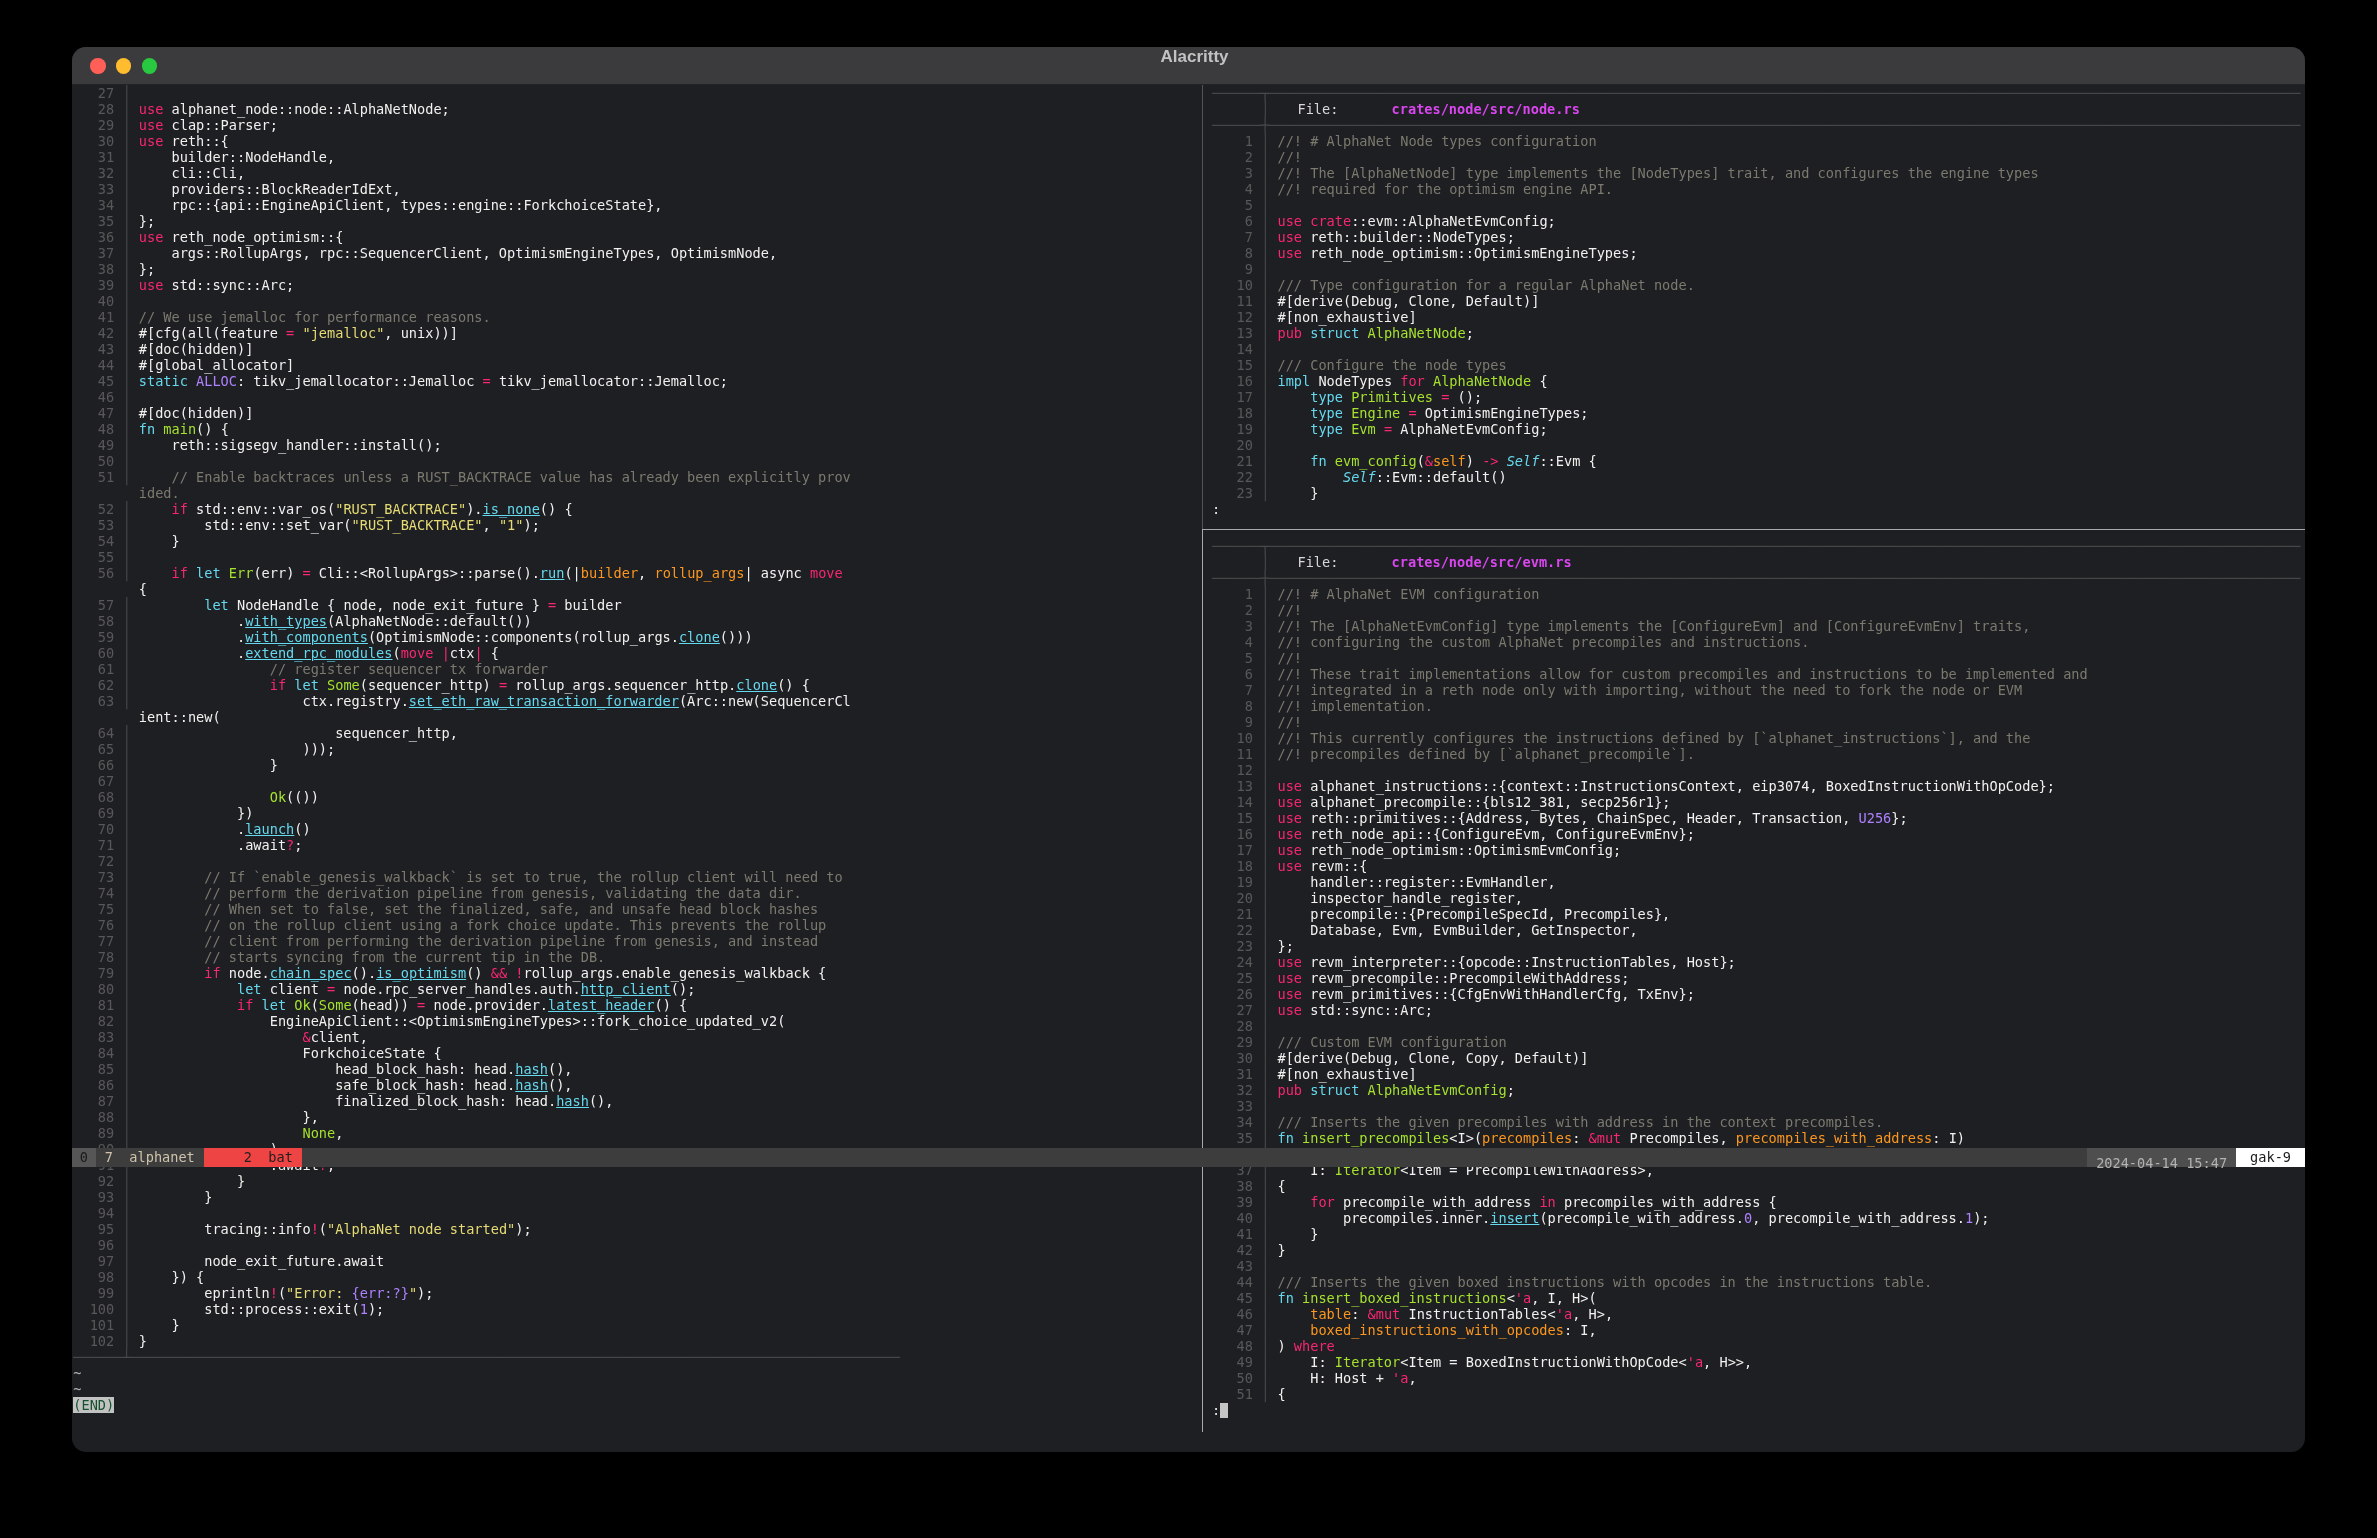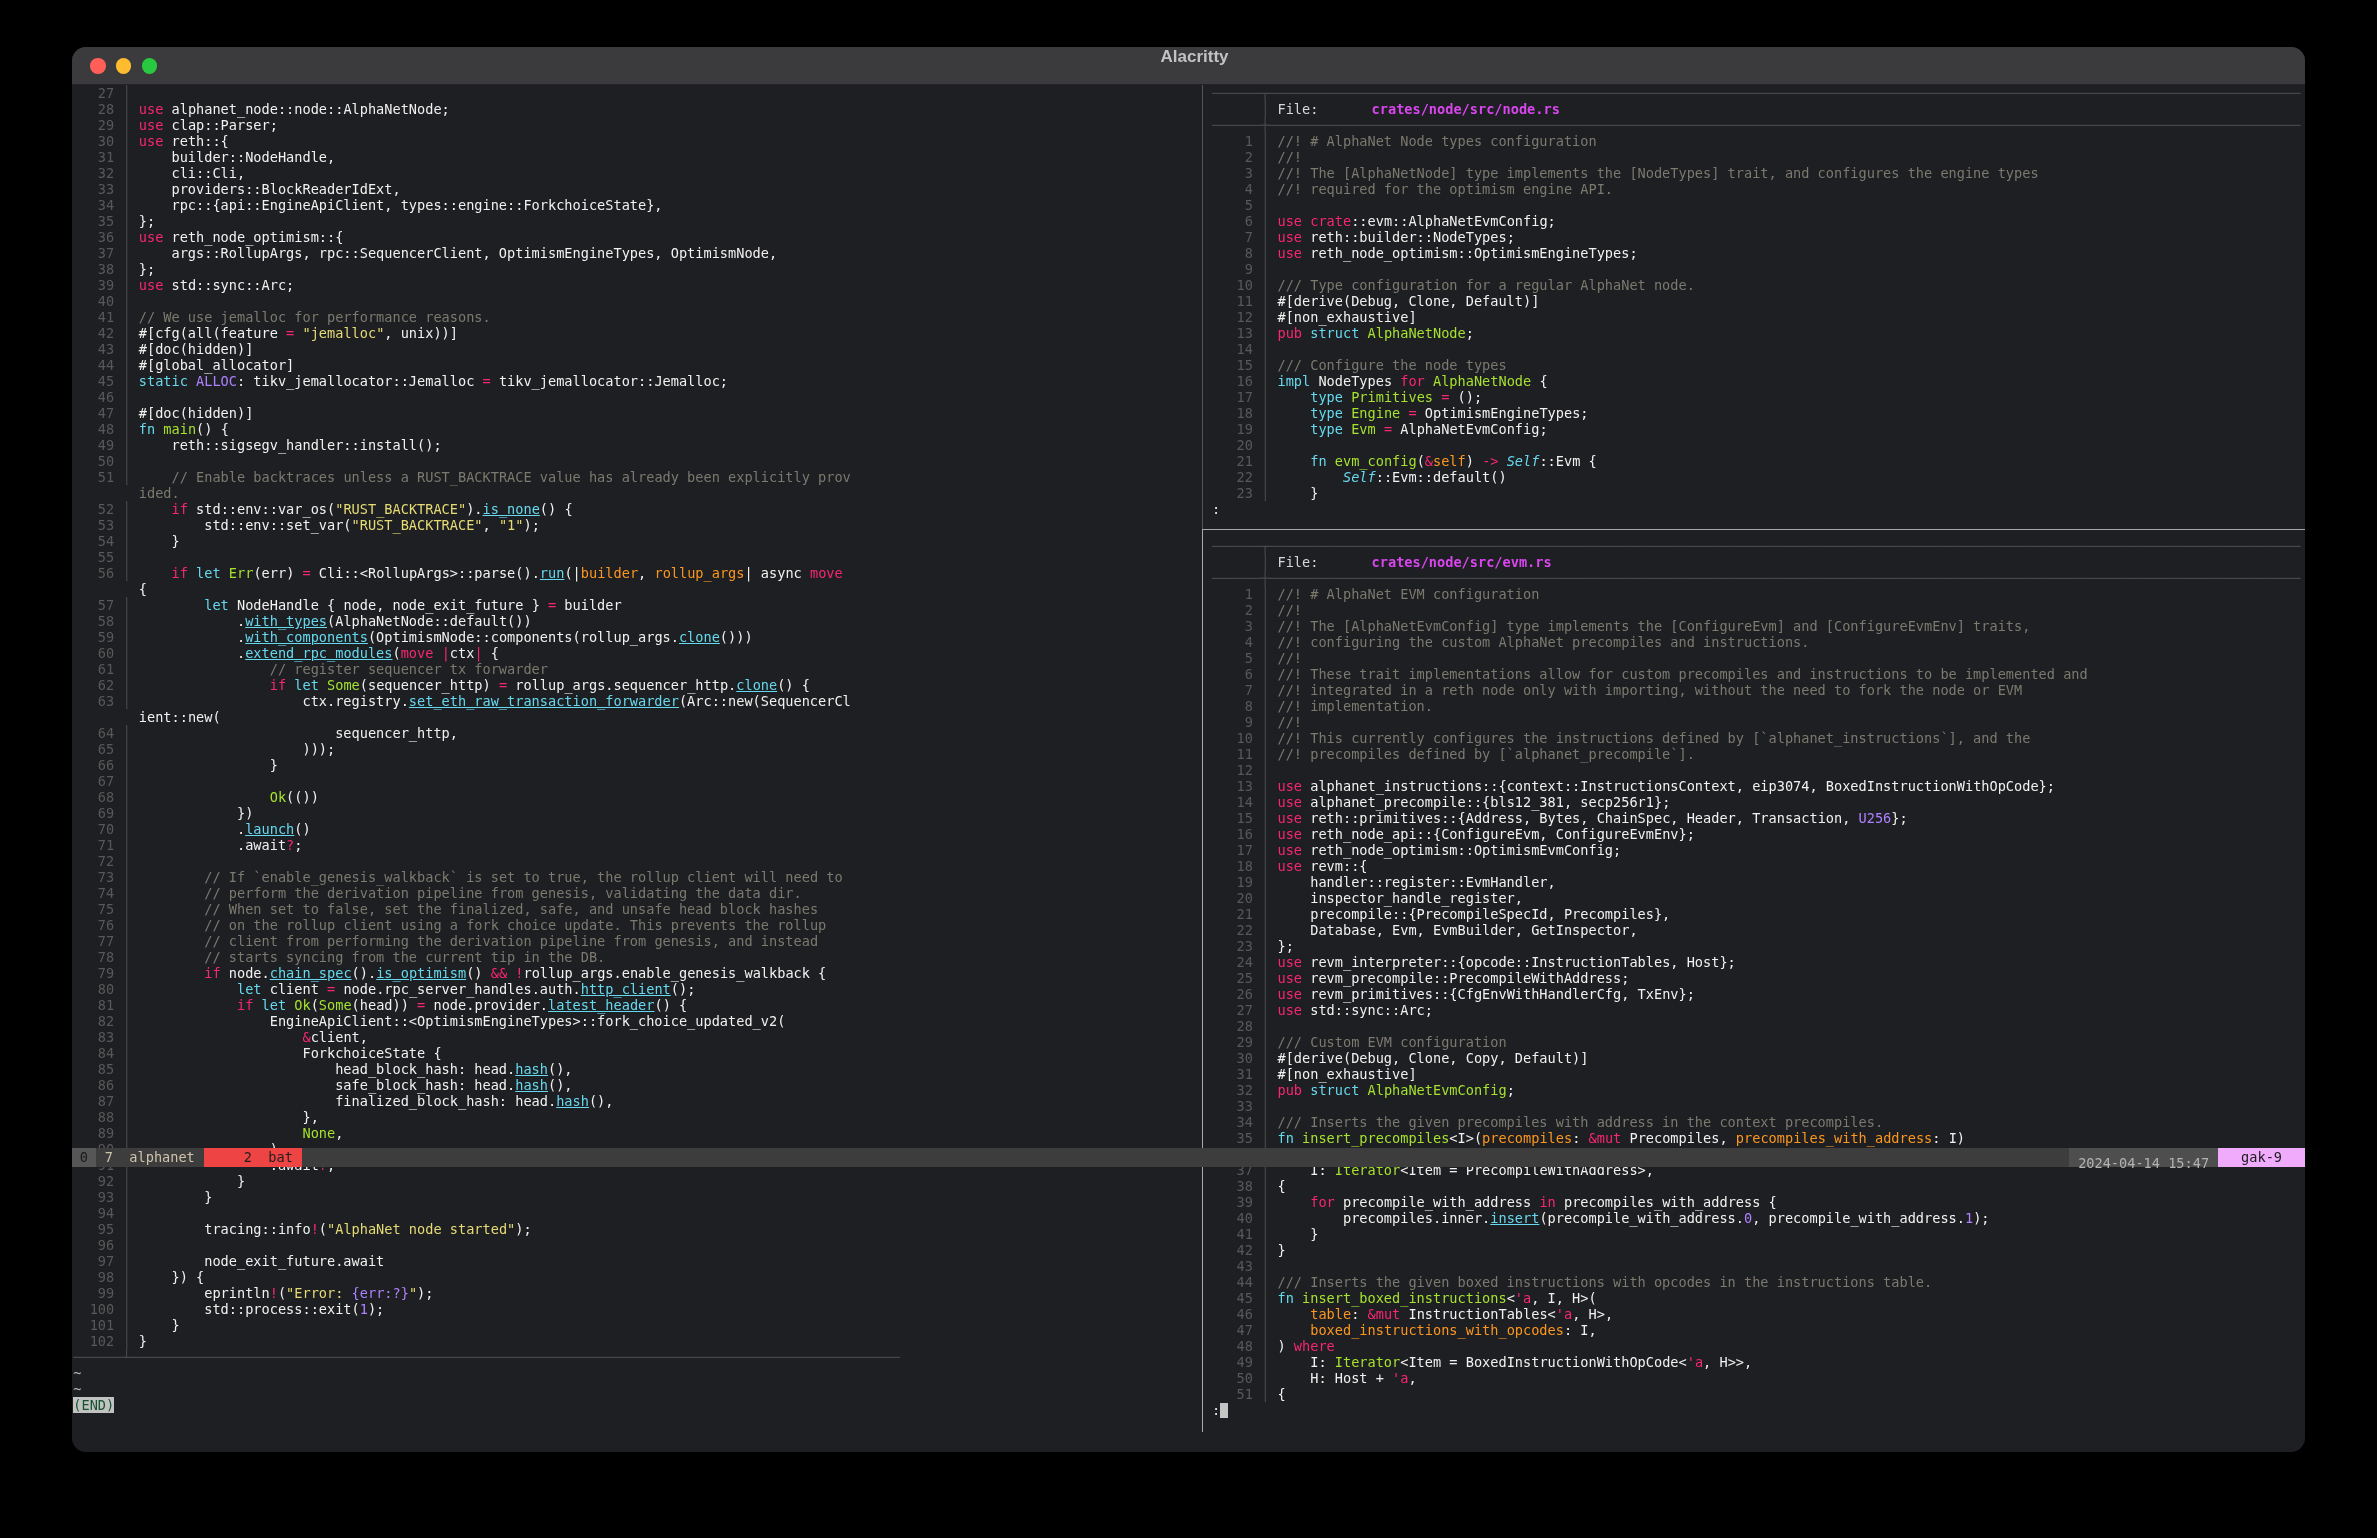--- a/index.html
+++ b/index.html
@@ -26,42 +26,42 @@
   .pane-rb{left:1140px;top:454px;width:1092px;}
 
   .trow{height:16px;white-space:pre;}
   .lnum{color:#585858;display:inline-block;width:5ch;text-align:right;}
   .lsep{color:#4a4a4a;}
   .gridline{color:#4a4a4a;}
   .tilde{color:#b0b0b0;}
   .prompt{color:#eaeaea;}
   .cursor-block{display:inline-block;width:1ch;height:15px;background:#c5c5c5;vertical-align:text-bottom;}
   .end-badge{background:#c2c2c2;color:#14532d;}
-  .file-label{color:#d8d8d8;}
+  .file-label{color:#d8d8d8;margin-left:20px;}
   .file-path{color:#d946ef;font-weight:bold;margin-left:45px;}
 
   .tok-w{color:#f2f1ef}.tok-k{color:#f92672}.tok-c{color:#66d9ef}
   .tok-cu{color:#66d9ef;text-decoration:underline}
   .tok-ci{color:#66d9ef;font-style:italic}
   .tok-g{color:#a6e22e}.tok-y{color:#e6db74}.tok-o{color:#fd971f}
   .tok-u{color:#ae81ff}.tok-d{color:#7c796f}
 
   .vborder{position:absolute;width:1.3px;}
   .vborder.dim{left:1130px;top:1.3px;height:444px;background:#545454;}
   .vborder.bright{left:1130px;top:445px;height:903px;background:#a9a9a9;}
   .hdivider{position:absolute;left:1130px;top:445px;width:1103px;height:1.3px;background:#a9a9a9;}
 
   .statusbar{position:absolute;left:0;bottom:0;width:100%;height:19px;background:#3d3d3d;
              font-size:13.6px;line-height:19px;display:flex;white-space:pre;}
   .sb-session{background:#565656;color:#1b1b1b;padding:0 7.8px;}
   .sb-win{color:#cfc3ab;padding:0 9px;}
   .sb-win.active{background:#ef4444;color:#1f1f1f;padding-left:40px;}
   .sb-spacer{flex:1;}
   .sb-clock{background:#4e4e4e;color:#b2b2b2;padding:6px 9px;}
-  .sb-host{background:#f0abfc;color:#1c1c1c;padding:0 23px;}
+  .sb-host{background:#ffffff;color:#1c1c1c;padding:0 14px;}
 </style>
 </head>
 <body>
 
 <div class="desktop">
   <div class="window">
     <div class="titlebar">
       <div class="lights">
         <span class="light red"></span>
         <span class="light yellow"></span>

